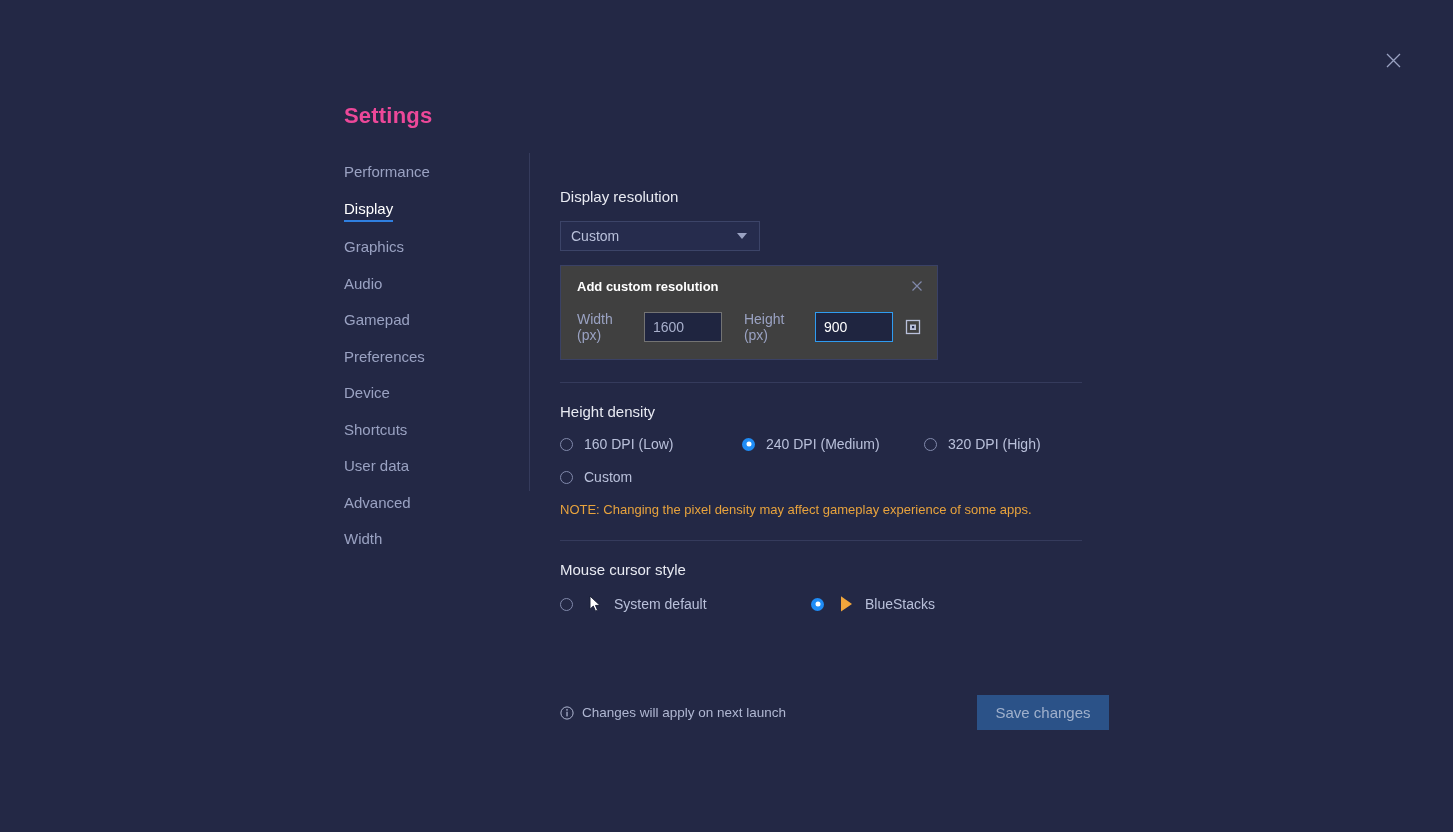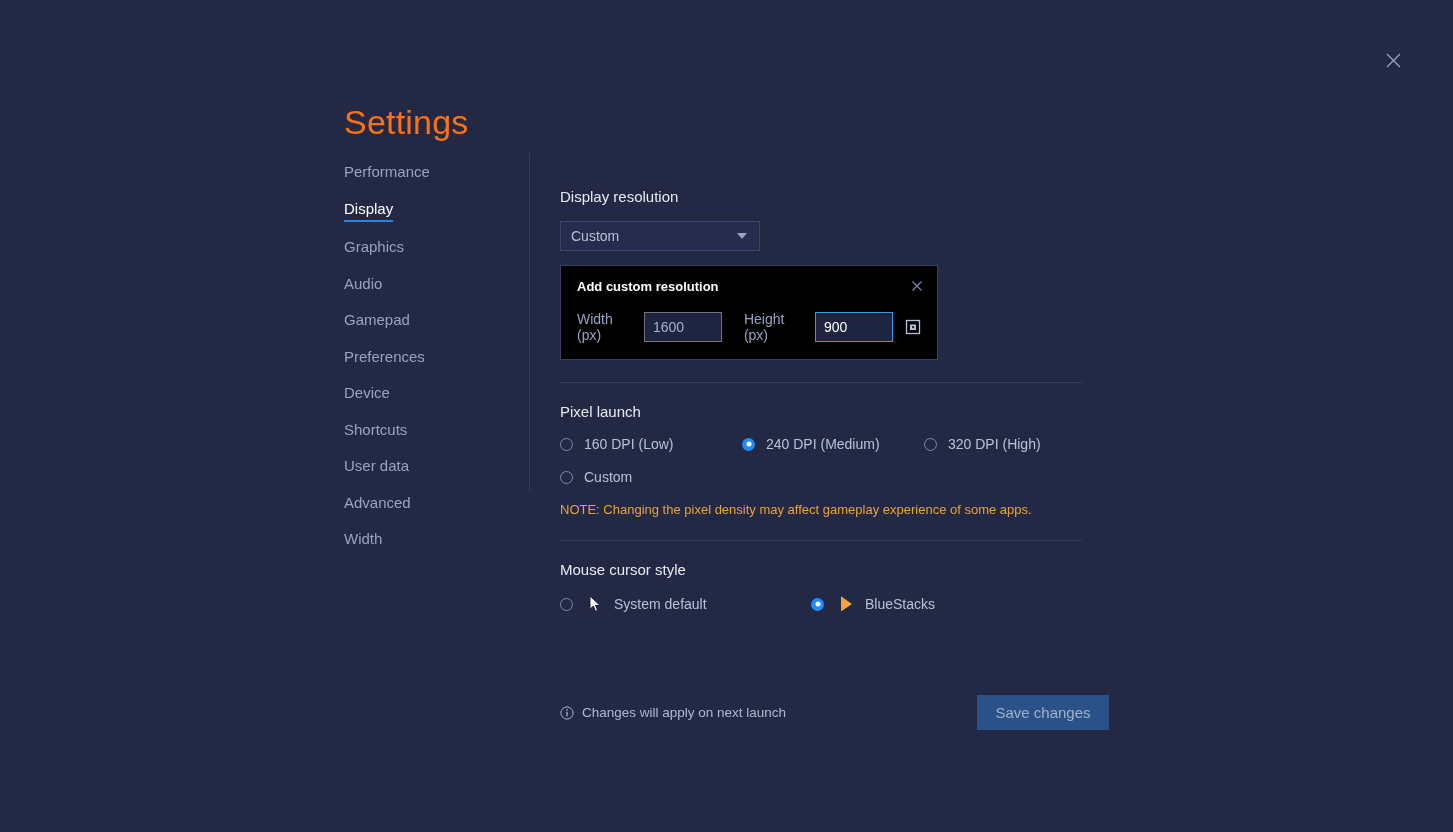--- a/index.html
+++ b/index.html
@@ -28,23 +28,23 @@
     justify-content: center;
     cursor: pointer;
   }
   #window-close svg { display: block; }
 
   
   #page-title {
     position: absolute;
     left: 344px;
     top: 103px;
-    font-size: 34px;
-    font-weight: normal;
-    color: #f97316;
+    font-size: 22px;
+    font-weight: bold;
+    color: #ec4899;
     letter-spacing: 0.2px;
   }
 
   
   #sidebar {
     position: absolute;
     left: 344px;
     top: 163px;
     width: 180px;
   }
@@ -111,21 +111,21 @@
     border-left: 5px solid transparent;
     border-right: 5px solid transparent;
     border-top: 6px solid #9aa2c2;
   }
 
   
   #custom-res-panel {
     margin-top: 14px;
     width: 378px;
     box-sizing: border-box;
-    background: #000000;
+    background: #404040;
     border: 1px solid #3a4165;
     padding: 13px 16px 16px 16px;
     position: relative;
   }
   #custom-res-title {
     font-size: 13px;
     font-weight: bold;
     color: #ffffff;
     line-height: 16px;
   }
@@ -331,21 +331,21 @@
           <rect x="1.5" y="1.5" width="13" height="13" fill="none" stroke="#b9c0da" stroke-width="1.3"></rect>
           <rect x="5" y="5.5" width="6" height="5.5" fill="#b9c0da"></rect>
           <rect x="7" y="7" width="2.2" height="2.2" fill="#272d4e"></rect>
         </svg>
       </span>
     </div>
   </div>
 
   <div class="divider"></div>
 
-  <div class="section-title" style="margin-top:20px">Pixel launch</div>
+  <div class="section-title" style="margin-top:20px">Height density</div>
 
   <div class="radio-grid">
     <div class="radio-opt" id="dpi-opt-0">
       <span class="radio"></span>
       <span class="radio-label">160 DPI (Low)</span>
     </div>
     <div class="radio-opt" id="dpi-opt-1">
       <span class="radio checked"></span>
       <span class="radio-label">240 DPI (Medium)</span>
     </div>

